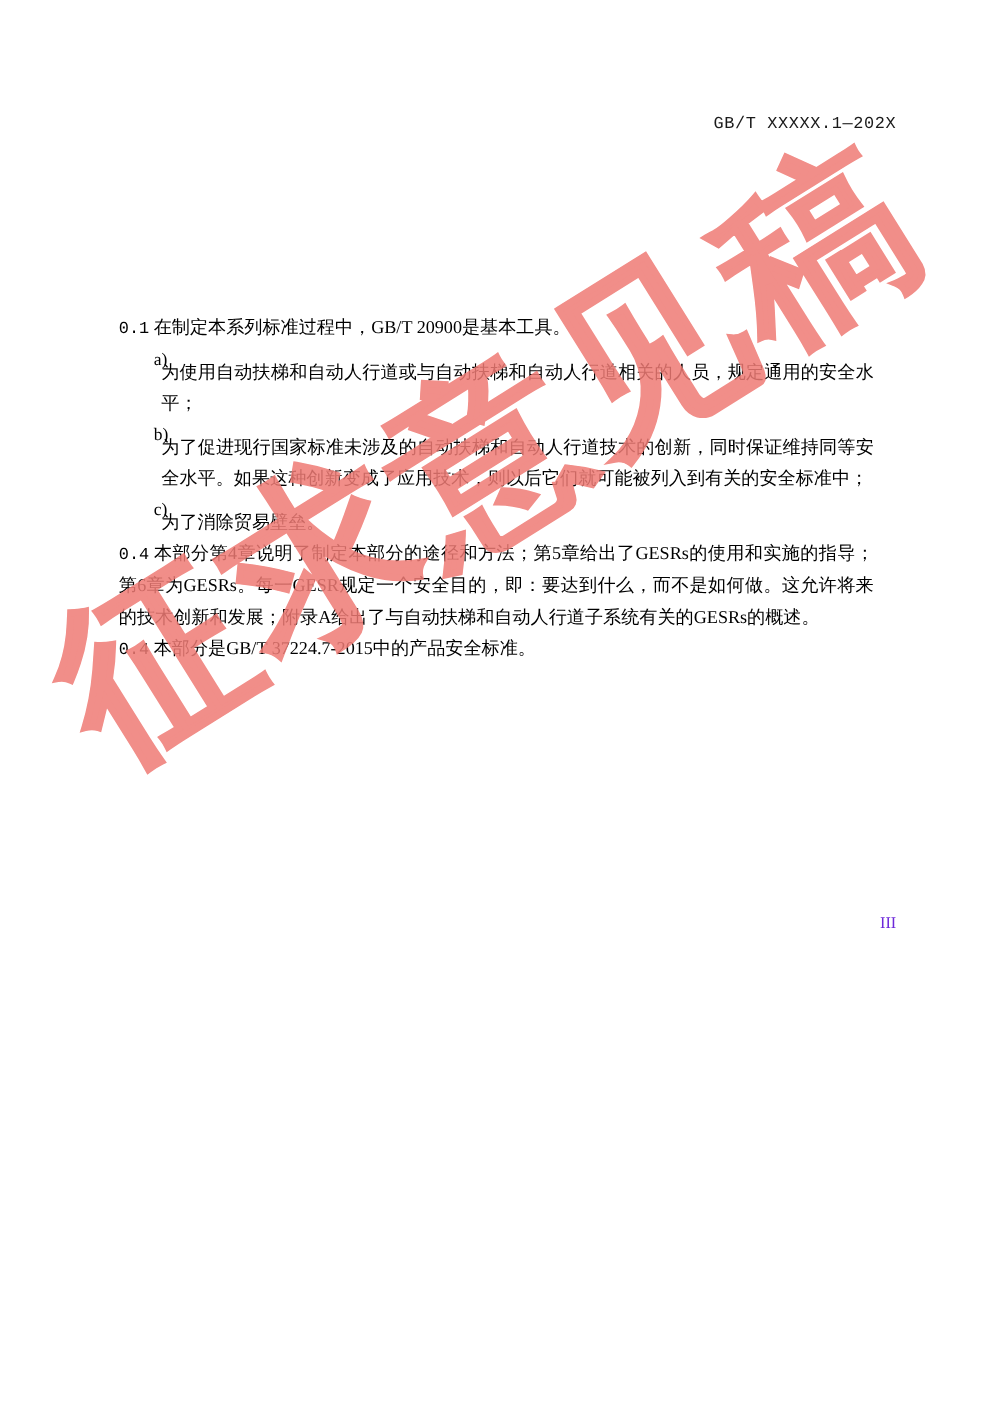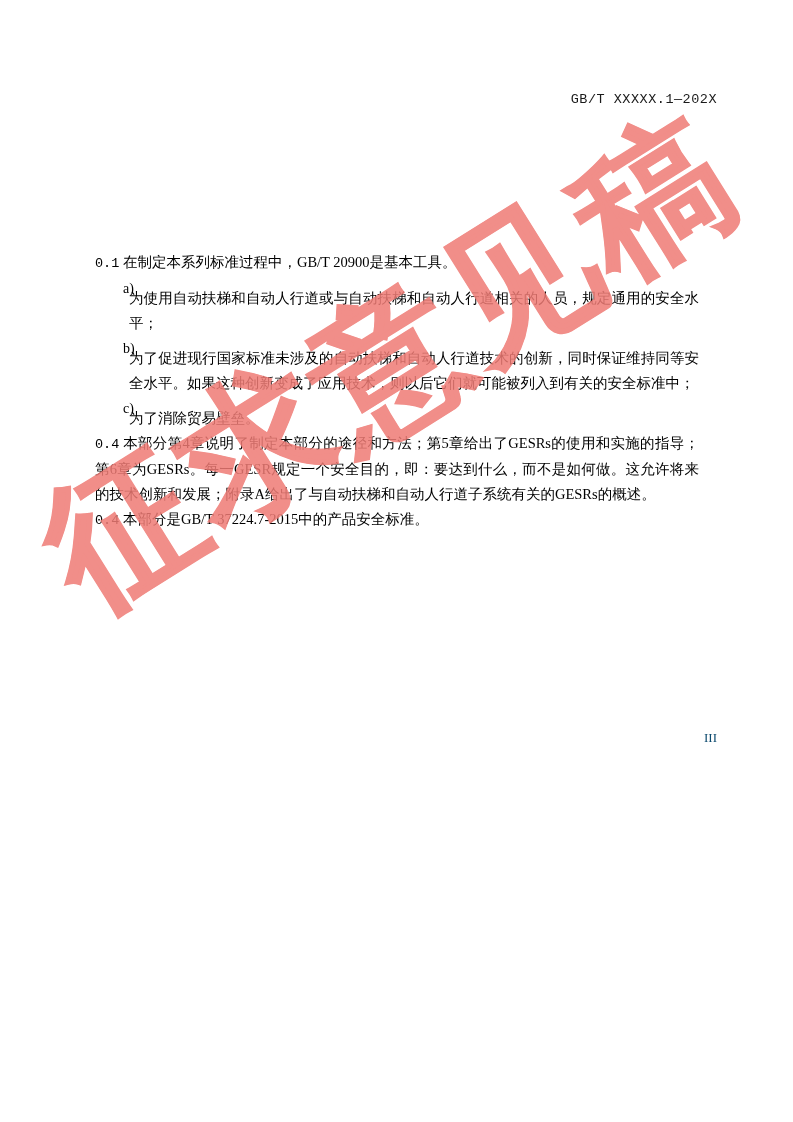--- a/index.html
+++ b/index.html
@@ -117,21 +117,21 @@
     -webkit-text-stroke: 1px #ef7b75;
   }
 
   
   .footer {
     position: absolute;
     bottom: 78px;
     right: 76px;
     font-family: "Liberation Serif", serif;
     font-size: 13px;
-    color: #0c4a6e;
+    color: #6d28d9;
   }
 </style>
 </head>
 <body>
 
 <div class="page">
 
   <div class="header">GB/T XXXXX.1—202X</div>
 
 

